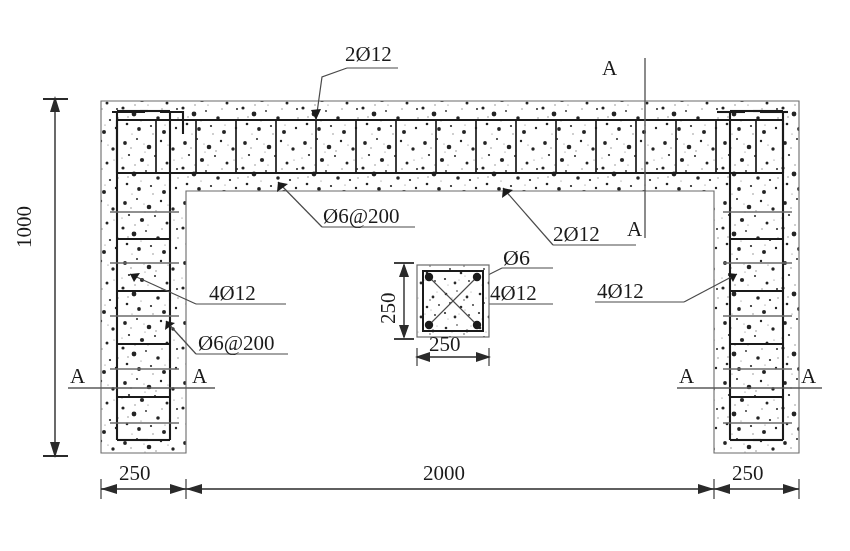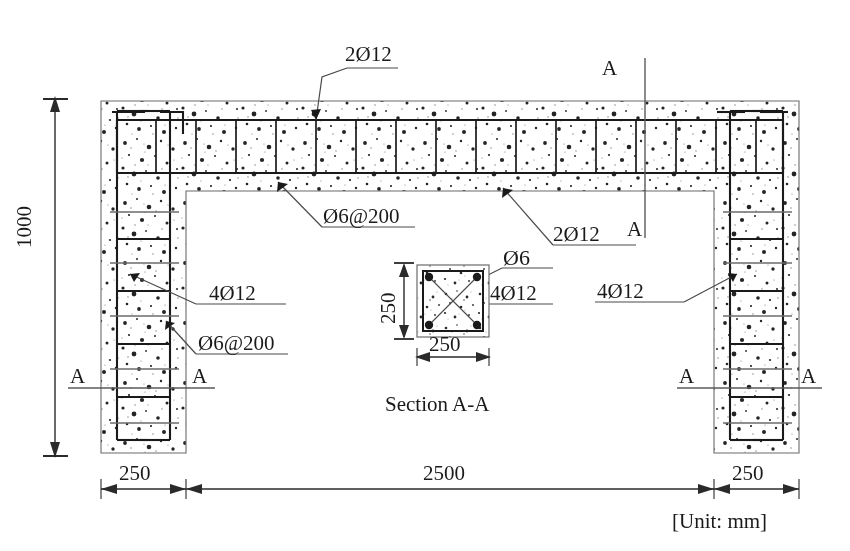--- a/index.html
+++ b/index.html
@@ -279,42 +279,40 @@
 <div class="lbl" style="left:209px;top:267px;font-size:21px;">4Ø12</div>
 
 <div class="lbl" style="left:198px;top:317px;font-size:21px;">Ø6@200</div>
 
 <div class="lbl" style="left:597px;top:265px;font-size:21px;">4Ø12</div>
 
 <div class="lbl" style="left:503px;top:231px;font-size:22px;">Ø6</div>
 
 <div class="lbl" style="left:490px;top:267px;font-size:21px;">4Ø12</div>
 
-<div class="lbl" style="left:385px;top:378px;font-size:21px;">Section A-A</div>
-
-<div class="lbl" style="left:672px;top:495px;font-size:21px;">[Unit: mm]</div>
+
 
 <div class="lbl" style="left:602px;top:42px;font-size:21px;">A</div>
 
 <div class="lbl" style="left:627px;top:203px;font-size:21px;">A</div>
 
 <div class="lbl" style="left:70px;top:350px;font-size:21px;">A</div>
 
 <div class="lbl" style="left:192px;top:350px;font-size:21px;">A</div>
 
 <div class="lbl" style="left:679px;top:350px;font-size:21px;">A</div>
 
 <div class="lbl" style="left:801px;top:350px;font-size:21px;">A</div>
 
 <div class="lbl" style="left:14px;top:232px;font-size:21px;
             transform:rotate(-90deg);transform-origin:left top;">1000</div>
 
 <div class="lbl" style="left:119px;top:447px;font-size:21px;">250</div>
 
-<div class="lbl" style="left:423px;top:447px;font-size:21px;">2500</div>
+<div class="lbl" style="left:423px;top:447px;font-size:21px;">2000</div>
 
 <div class="lbl" style="left:732px;top:447px;font-size:21px;">250</div>
 
 <div class="lbl" style="left:378px;top:308px;font-size:21px;
             transform:rotate(-90deg);transform-origin:left top;">250</div>
 
 <div class="lbl" style="left:429px;top:318px;font-size:21px;">250</div>
 
 </div>
 

